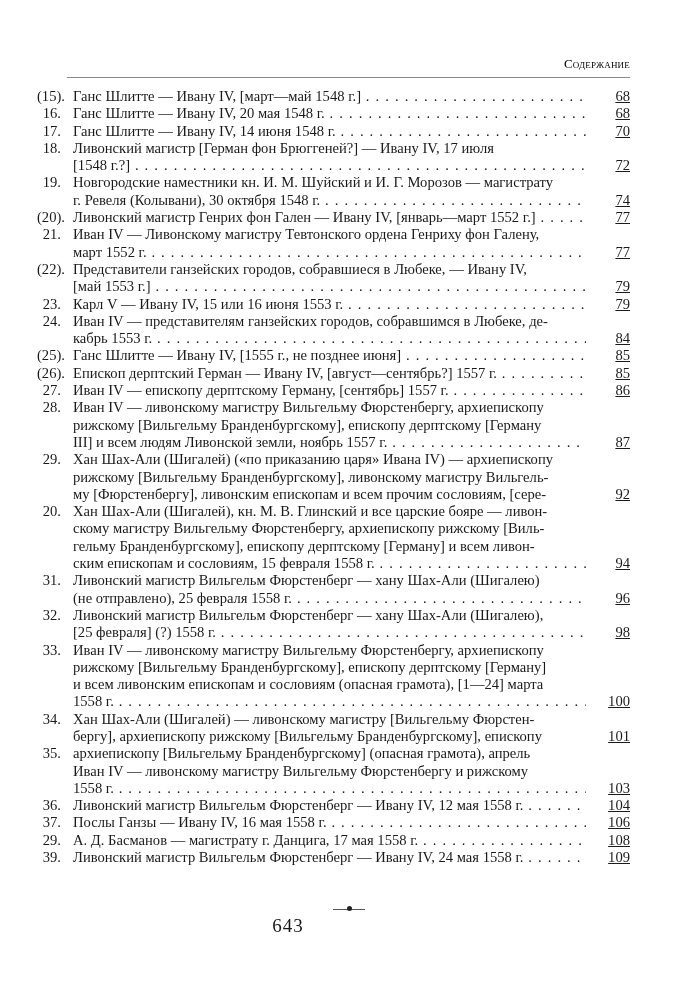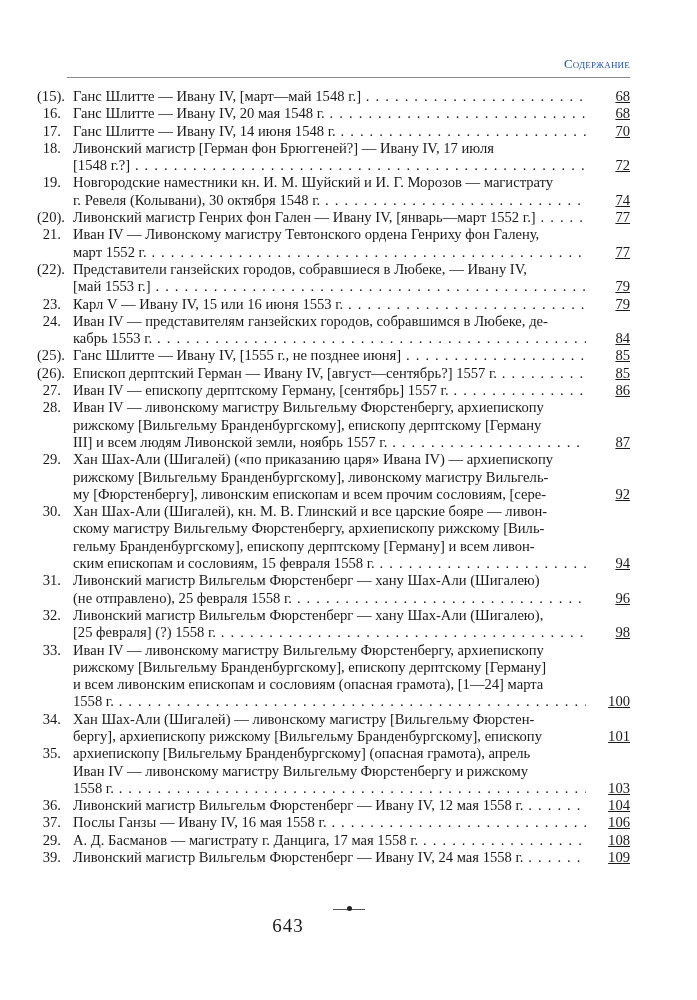--- a/index.html
+++ b/index.html
@@ -3,21 +3,21 @@
 <meta charset="utf-8">
 <style>
   html, body { margin: 0; padding: 0; background: #ffffff; }
   body {
     width: 697px; height: 1000px; position: relative; overflow: hidden;
     font-family: "Liberation Serif", "DejaVu Serif", serif;
     color: #1a1a1a;
   }
   .running-head {
     position: absolute; right: 67px; top: 56px;
-    font-size: 13px; font-variant: small-caps; letter-spacing: 0.2px; color: #1d4ed8;
+    font-size: 13px; font-variant: small-caps; letter-spacing: 0.2px; color: #000000;
   }
   .head-rule {
     position: absolute; left: 67px; width: 563px; top: 77px; height: 0;
     border-top: 1.3px solid #8a8a8a;
   }
   .toc {
     position: absolute; left: 37px; top: 88px; width: 593px;
     font-size: 14.6px; line-height: 17.3px;
   }
   .entry {
@@ -167,21 +167,21 @@
     <div class="entry">
       <span class="num">29.</span>
       <span class="body">
         <span class="line-wrap"><span>Хан Шах-Али (Шигалей) («по приказанию царя» Ивана IV) — архиепископу</span></span>
         <span class="line-wrap"><span>рижскому [Вильгельму Бранденбургскому], ливонскому магистру Вильгель-</span></span>
         <span class="line-wrap"><span>му [Фюрстенбергу], ливонским епископам и всем прочим сословиям, [сере-</span></span>
       </span>
       <span class="page">92</span>
     </div>
     <div class="entry">
-      <span class="num">30.</span>
+      <span class="num">20.</span>
       <span class="body">
         <span class="line-wrap"><span>Хан Шах-Али (Шигалей), кн. М. В. Глинский и все царские бояре — ливон-</span></span>
         <span class="line-wrap"><span>скому магистру Вильгельму Фюрстенбергу, архиепископу рижскому [Виль-</span></span>
         <span class="line-wrap"><span>гельму Бранденбургскому], епископу дерптскому [Герману] и всем ливон-</span></span>
         <span class="line-wrap"><span>ским епископам и сословиям, 15 февраля 1558 г.</span><span class="dots"></span></span>
       </span>
       <span class="page">94</span>
     </div>
     <div class="entry">
       <span class="num">31.</span>

